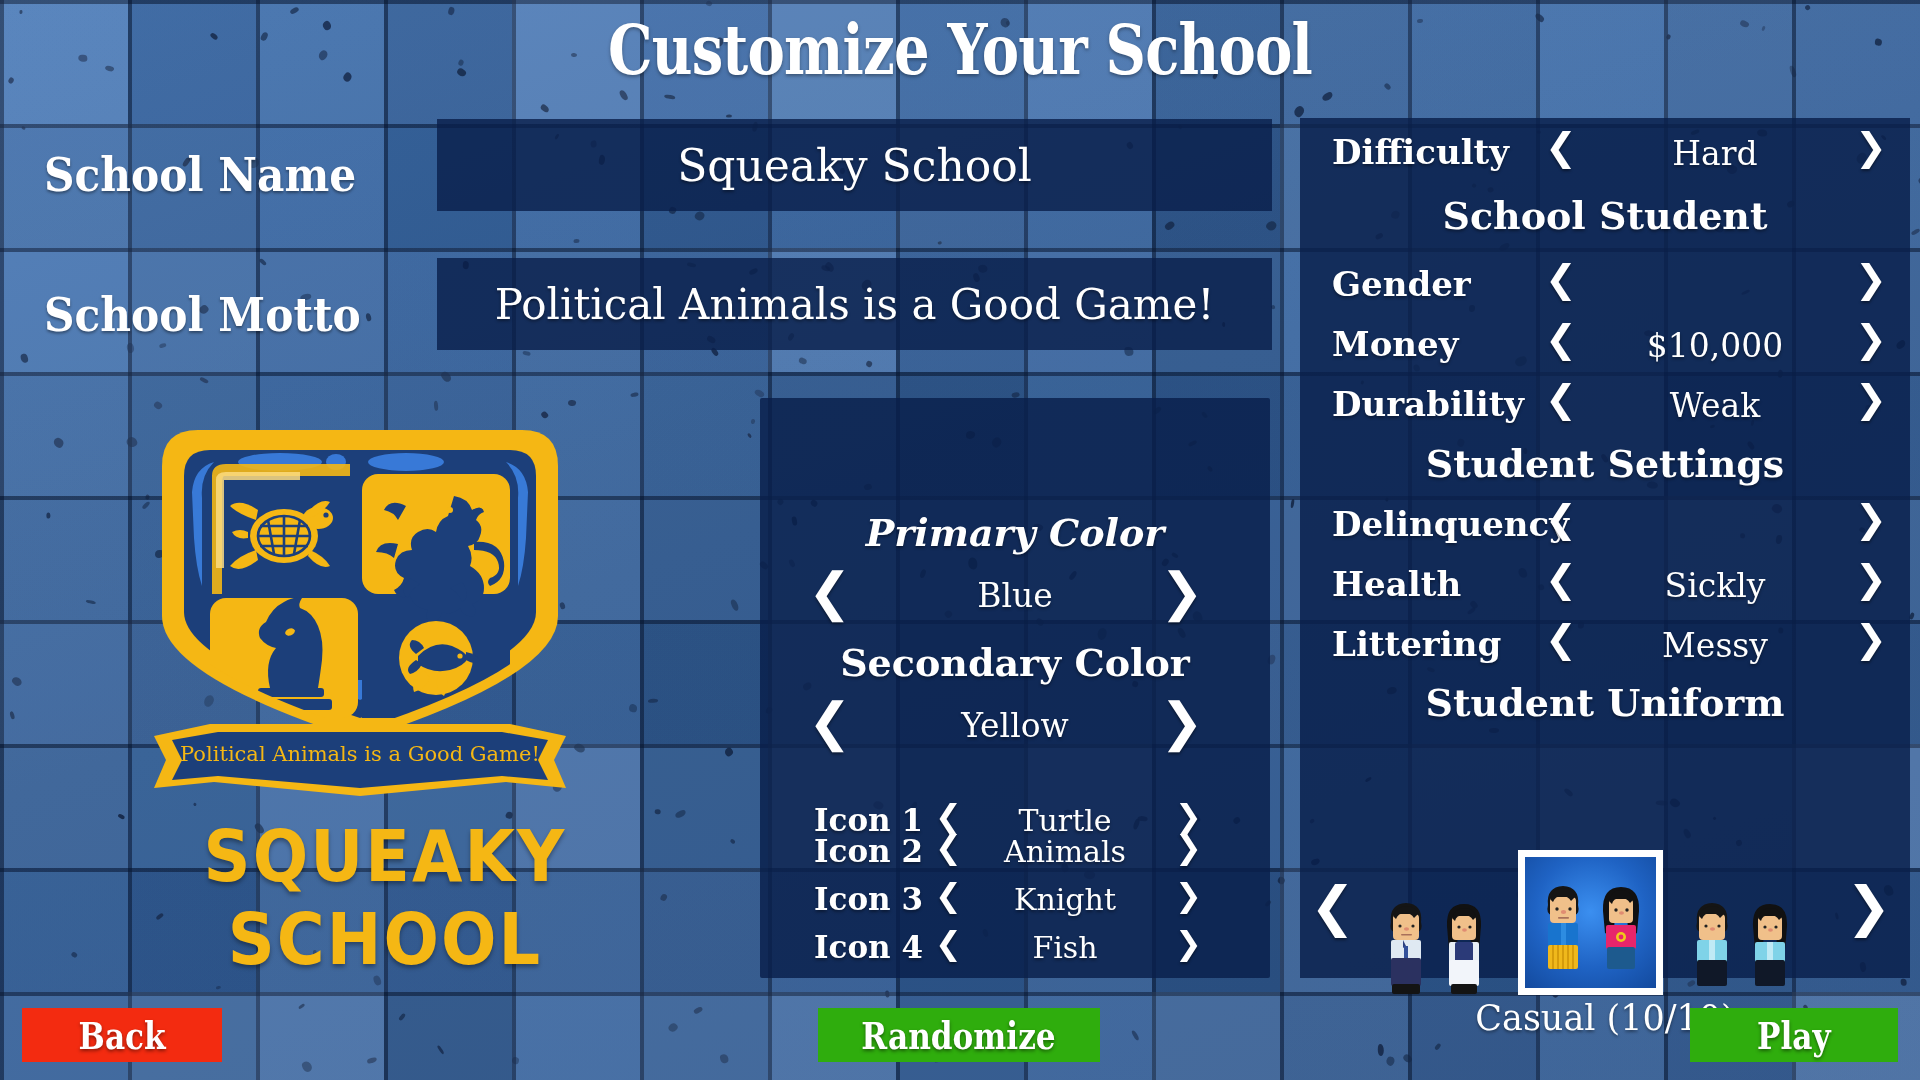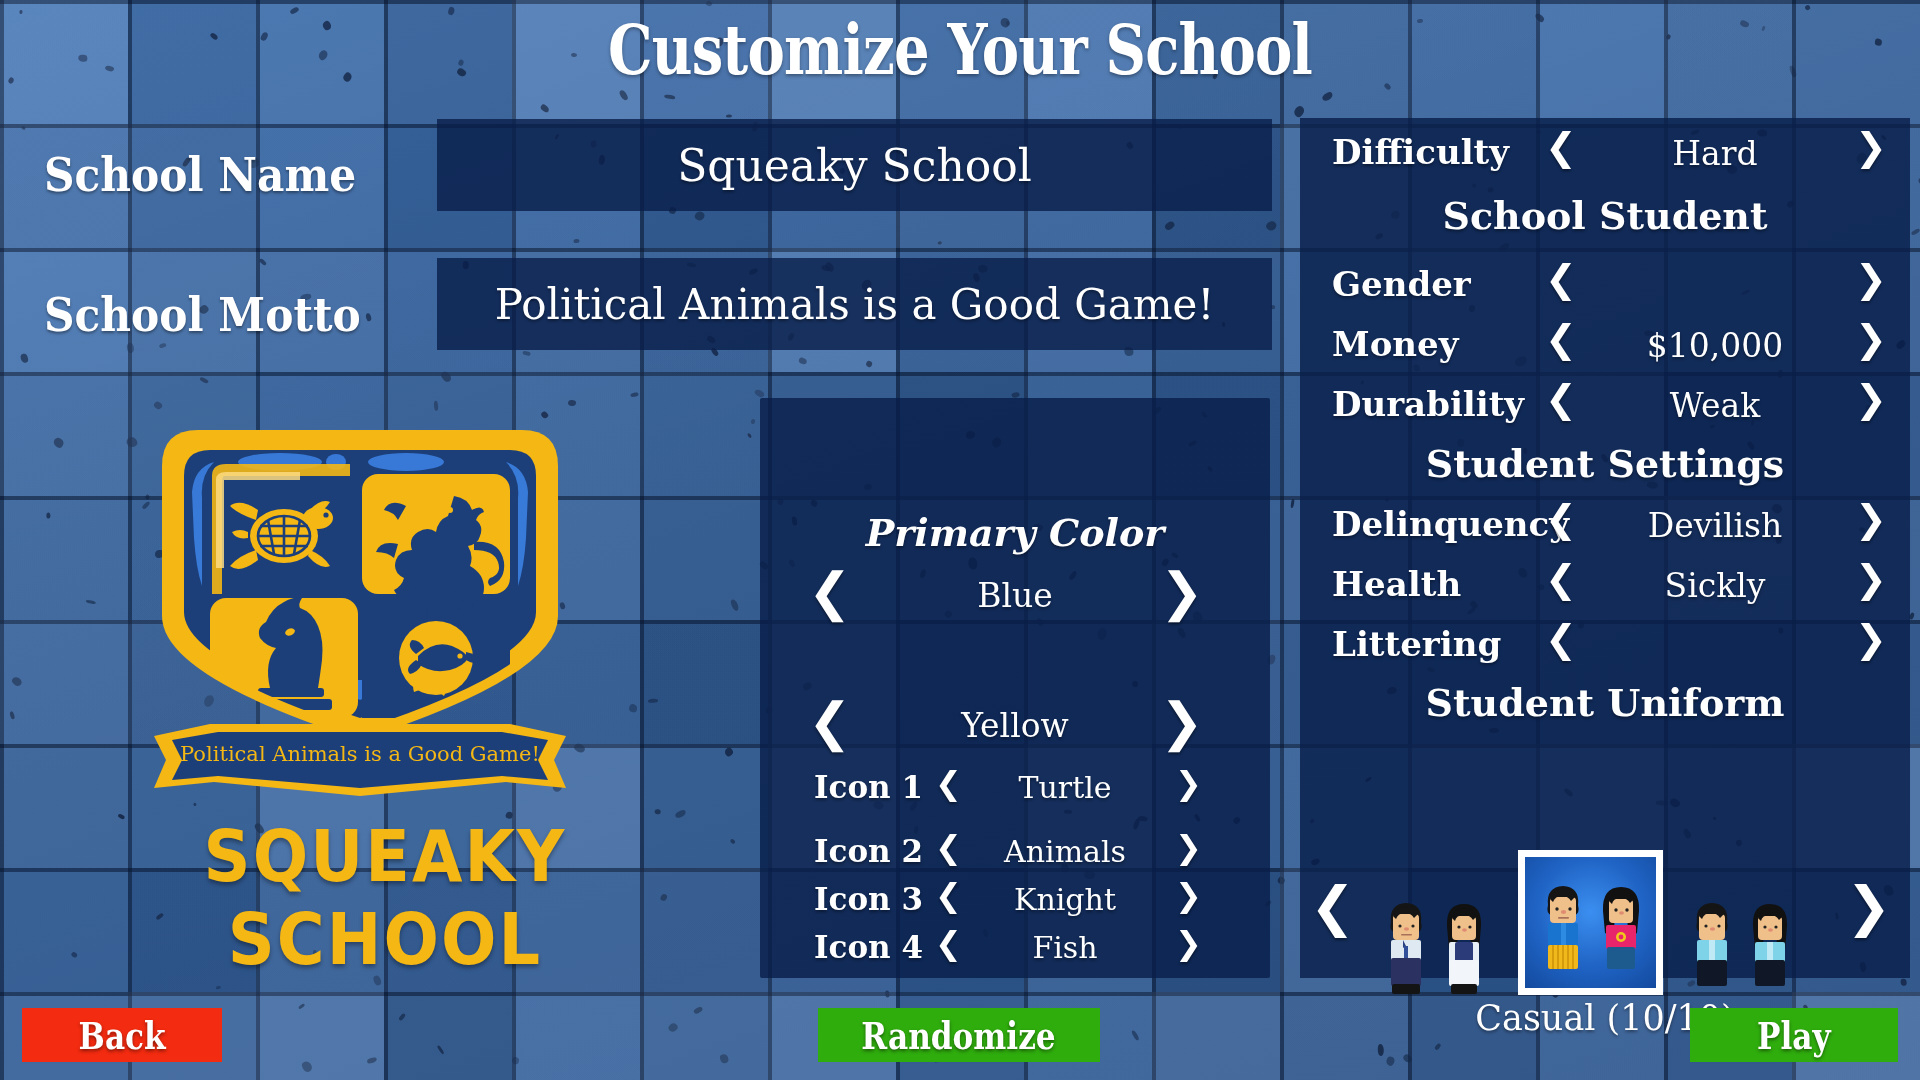--- a/index.html
+++ b/index.html
@@ -625,25 +625,26 @@
 
 <div id="schoolword">SQUEAKY SCHOOL</div>
 
 <div class="panel" id="logopanel">
 
   <div class="lp-h2" style="top:112px;font-style:italic;">Primary Color</div>
   <div class="arw big" style="left:48px; top:168px;">❮</div>
   <div class="lp-val" style="top:178px;">Blue</div>
   <div class="arw big" style="left:400px; top:168px;">❯</div>
 
+  <div class="lp-h2" style="top:242px;">Secondary Color</div>
   <div class="arw big" style="left:48px; top:298px;">❮</div>
   <div class="lp-val" style="top:308px;">Yellow</div>
   <div class="arw big" style="left:400px; top:298px;">❯</div>
 
-  <div class="iconrow" style="top:369px;padding-left:32px;">
+  <div class="iconrow" style="top:402px;padding-left:32px;">
     <div class="lbl">Icon 1</div>
     <div class="arw sm la">❮</div>
     <div class="val">Turtle</div>
     <div class="arw sm ra">❯</div>
   </div>
   <div class="iconrow" style="top:433px;">
     <div class="lbl">Icon 2</div>
     <div class="arw sm la">❮</div>
     <div class="val">Animals</div>
     <div class="arw sm ra">❯</div>
@@ -689,32 +690,32 @@
     <div class="arw la">❮</div>
     <div class="val">Weak</div>
     <div class="arw ra">❯</div>
   </div>
 
   <div class="shead" style="top:323px;">Student Settings</div>
 
   <div class="srow" style="top:382px;">
     <div class="lbl">Delinquency</div>
     <div class="arw la">❮</div>
-    <div class="val">Devilish</div>
     <div class="arw ra">❯</div>
   </div>
   <div class="srow" style="top:442px;">
     <div class="lbl">Health</div>
     <div class="arw la">❮</div>
     <div class="val">Sickly</div>
     <div class="arw ra">❯</div>
   </div>
   <div class="srow" style="top:502px;">
     <div class="lbl">Littering</div>
     <div class="arw la">❮</div>
+    <div class="val">Messy</div>
     <div class="arw ra">❯</div>
   </div>
 
   <div class="shead" style="top:562px;">Student Uniform</div>
 
   <div id="unirow">
     <div class="arw" style="left:10px; top:44px; font-size:54px;">❮</div>
 
     <div class="sprite" style="left:82px; top:56px;">
       <svg viewBox="0 0 48 110" width="48" height="110">

